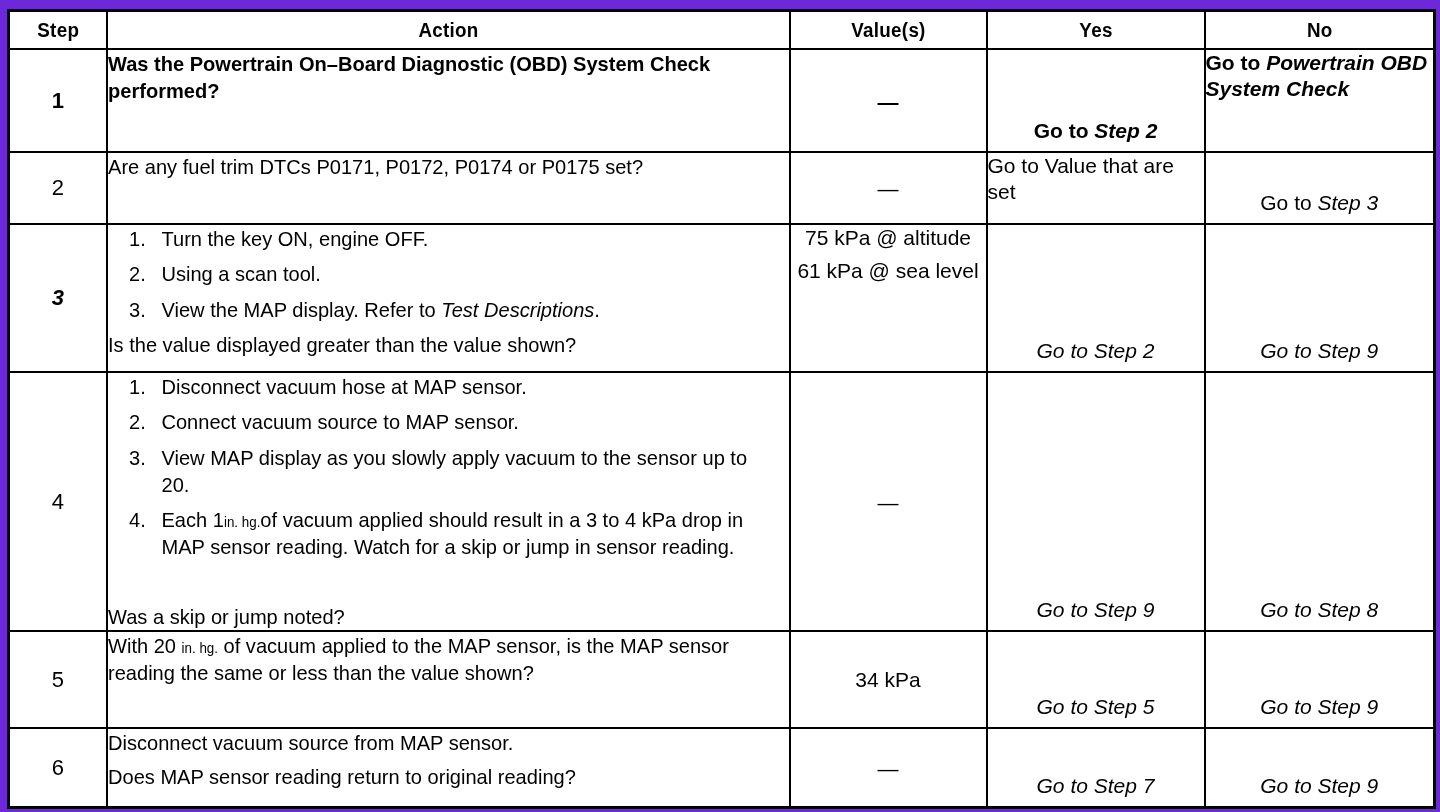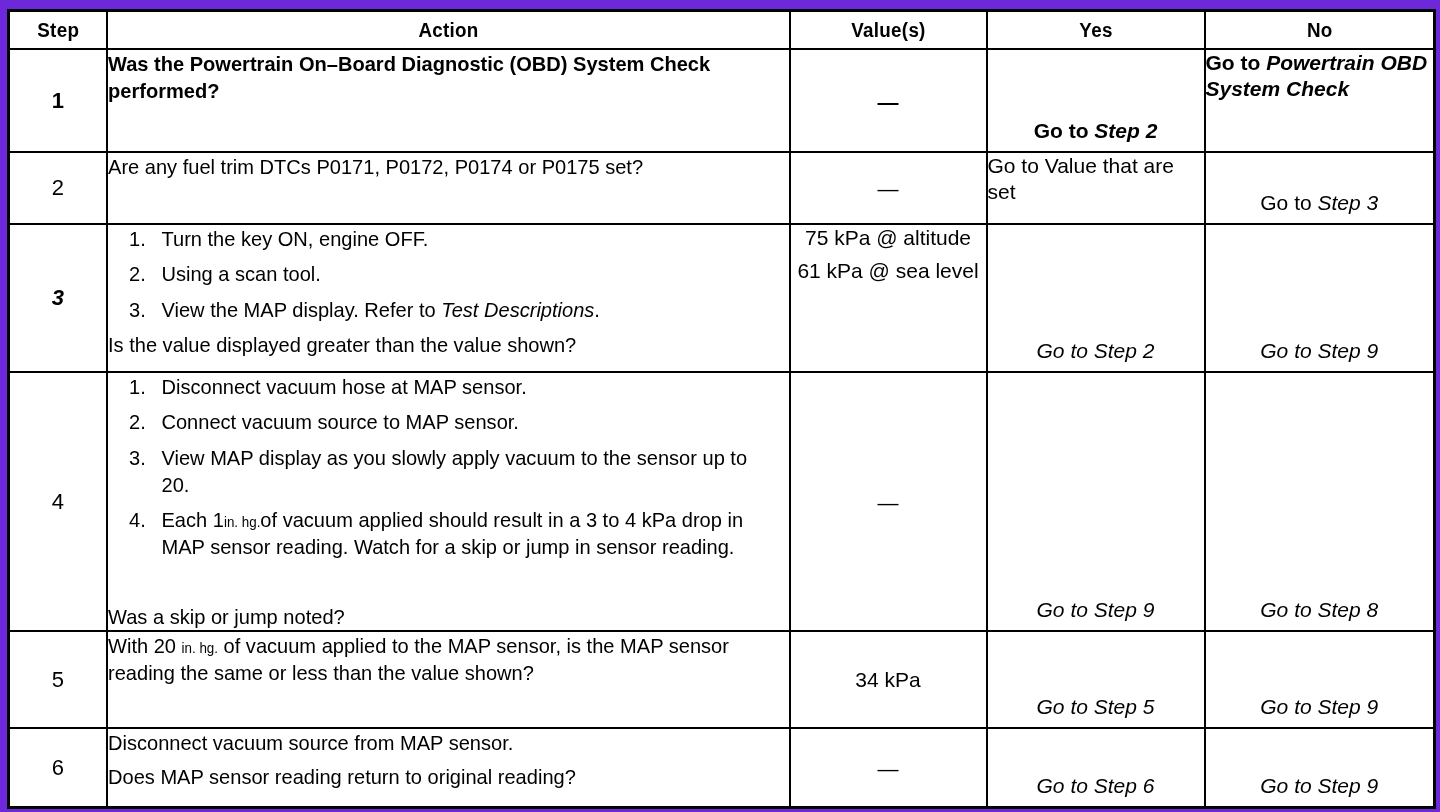--- a/index.html
+++ b/index.html
@@ -275,21 +275,21 @@
         <span class="num">6</span>
       </td>
       <td class="action">
         <p class="q">Disconnect vacuum source from MAP sensor.</p>
         <p class="q" style="margin-top:7px">Does MAP sensor reading return to original reading?</p>
       </td>
       <td class="value">
         <span class="vcenter dash">—</span>
       </td>
       <td class="yn">
-        <span class="bottomtext goto">Go to Step 6</span>
+        <span class="bottomtext goto">Go to Step 7</span>
       </td>
       <td class="yn">
         <span class="bottomtext goto">Go to Step 9</span>
       </td>
     </tr>
 
   </tbody>
 </table>
 
 </div>

